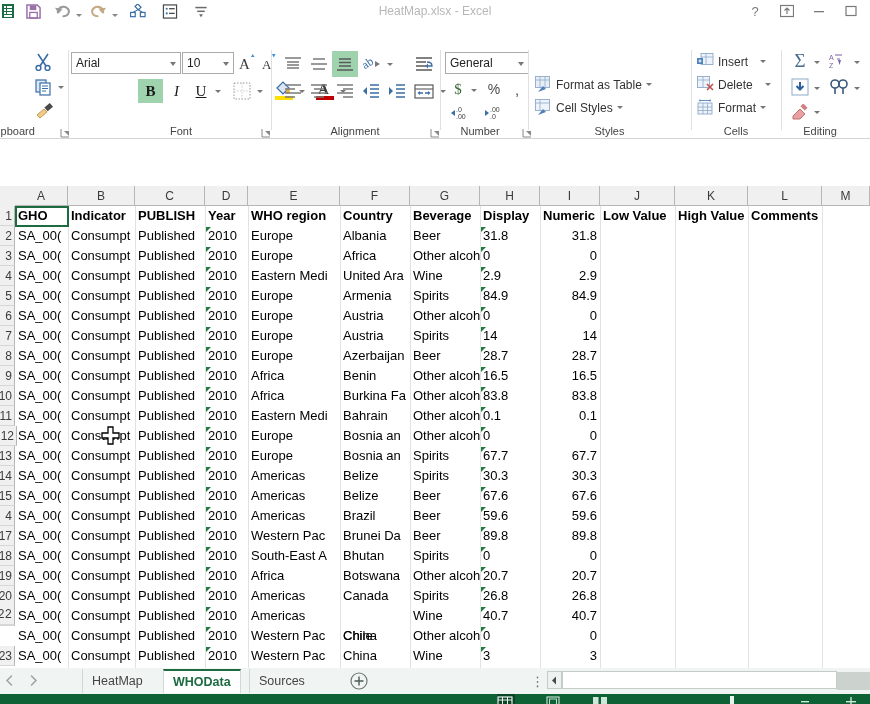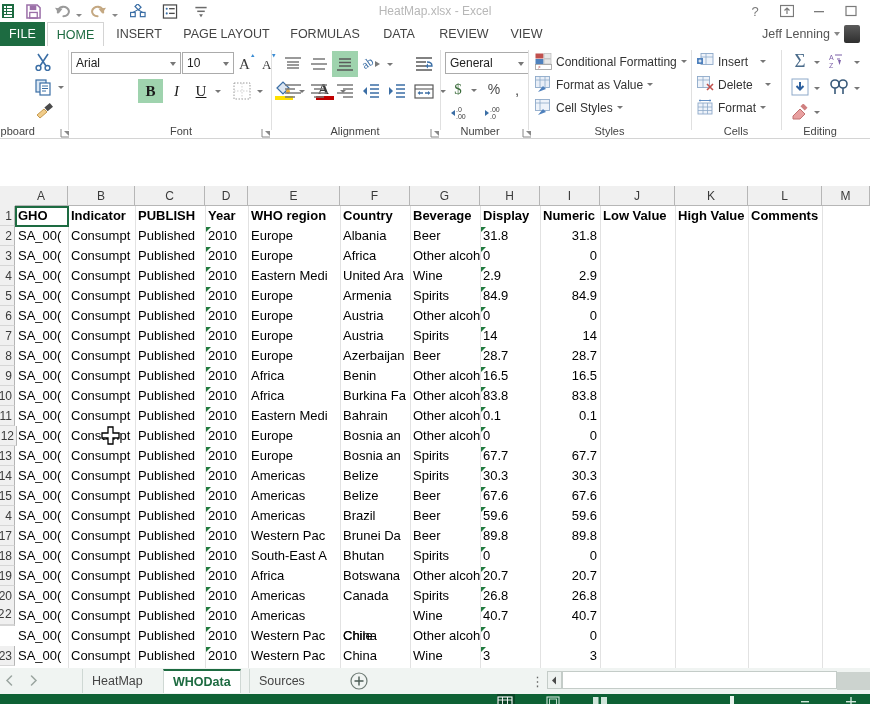--- a/index.html
+++ b/index.html
@@ -268,35 +268,20 @@
           </svg>
       </div>
       <div class="win-ctrl">
         <svg width="12" height="12" viewBox="0 0 12 12">
             <rect x="1" y="1.5" width="10" height="9" fill="none" stroke="#7a7a7a" stroke-width="1.2"></rect>
           </svg>
       </div>
     </div>
   </div>
 
-  <div class="tabsrow">
-    <div class="file-tab">FILE</div>
-    <div class="rtab active" style="left:47px;width:57px;">HOME</div>
-    <div class="rtab" style="left:107px;width:64px;">INSERT</div>
-    <div class="rtab" style="left:172px;width:109px;">PAGE LAYOUT</div>
-    <div class="rtab" style="left:282px;width:86px;">FORMULAS</div>
-    <div class="rtab" style="left:369px;width:60px;">DATA</div>
-    <div class="rtab" style="left:430px;width:68px;">REVIEW</div>
-    <div class="rtab" style="left:499px;width:55px;">VIEW</div>
-    <div class="user-area">
-      <span>Jeff Lenning</span>
-      <span class="user-caret"></span>
-      <span class="avatar-mini"></span>
-    </div>
-  </div>
 
   <div class="ribbon">
 
     <div class="rgroup" style="left:-30px;width:105px;">
       <div class="paste-big">
 
         <div class="paste-label">aste</div>
         <div style="text-align:center;margin-top:1px;"></div>
       </div>
       <div class="ic-btn" style="left:60px;top:4px;width:26px;height:24px;">
@@ -512,39 +497,27 @@
       <div class="dlg-launch" style="right:-2px;">
         <svg width="11" height="11" viewBox="0 0 11 11">
             <path d="M1 1 v8 h8" stroke="#888" stroke-width="1" fill="none"></path>
             <path d="M4 3 L9 3 L9 8 Z" fill="#888"></path>
           </svg>
       </div>
     </div>
     <div class="gsep" style="left:528px;"></div>
 
     <div class="rgroup" style="left:529px;width:161px;">
-      <div class="sbtn" style="left:6px;top:5px;">
-        <svg width="17" height="17" viewBox="0 0 17 17">
-            <rect x="0.5" y="0.5" width="8" height="5" fill="#c0504d"></rect>
-            <rect x="9" y="0.5" width="7" height="5" fill="#e8e8e8" stroke="#bbb" stroke-width="0.7"></rect>
-            <rect x="0.5" y="6" width="8" height="5" fill="#4f81bd"></rect>
-            <rect x="9" y="6" width="7" height="5" fill="#e8e8e8" stroke="#bbb" stroke-width="0.7"></rect>
-            <rect x="0.5" y="11.5" width="16" height="5" fill="#fff" stroke="#999" stroke-width="0.8"></rect>
-            <text x="3" y="16" font-family="Liberation Sans, sans-serif" font-size="5" fill="#c0504d">≠</text>
-          </svg>
-        <span>Conditional Formatting</span>
-        <span class="mini-caret"></span>
-      </div>
       <div class="sbtn" style="left:6px;top:28px;">
         <svg width="17" height="17" viewBox="0 0 17 17">
             <rect x="0.5" y="0.5" width="14" height="11" fill="#e8eef7" stroke="#8ea9c9" stroke-width="0.9"></rect>
             <path d="M0.5 4h14M5 0.5v11M10 0.5v11" stroke="#8ea9c9" stroke-width="0.8"></path>
             <path d="M3 16 L8 10 L11 13 Z" fill="#4f81bd"></path>
           </svg>
-        <span>Format as Value</span>
+        <span>Format as Table</span>
         <span class="mini-caret"></span>
       </div>
       <div class="sbtn" style="left:6px;top:51px;">
         <svg width="17" height="17" viewBox="0 0 17 17">
             <rect x="0.5" y="0.5" width="14" height="11" fill="#eef3fa" stroke="#8ea9c9" stroke-width="0.9"></rect>
             <path d="M0.5 4h14M5 0.5v11" stroke="#8ea9c9" stroke-width="0.8"></path>
             <path d="M3 16 L8 10 L11 13 Z" fill="#4f81bd"></path>
           </svg>
         <span>Cell Styles</span>
         <span class="mini-caret"></span>

